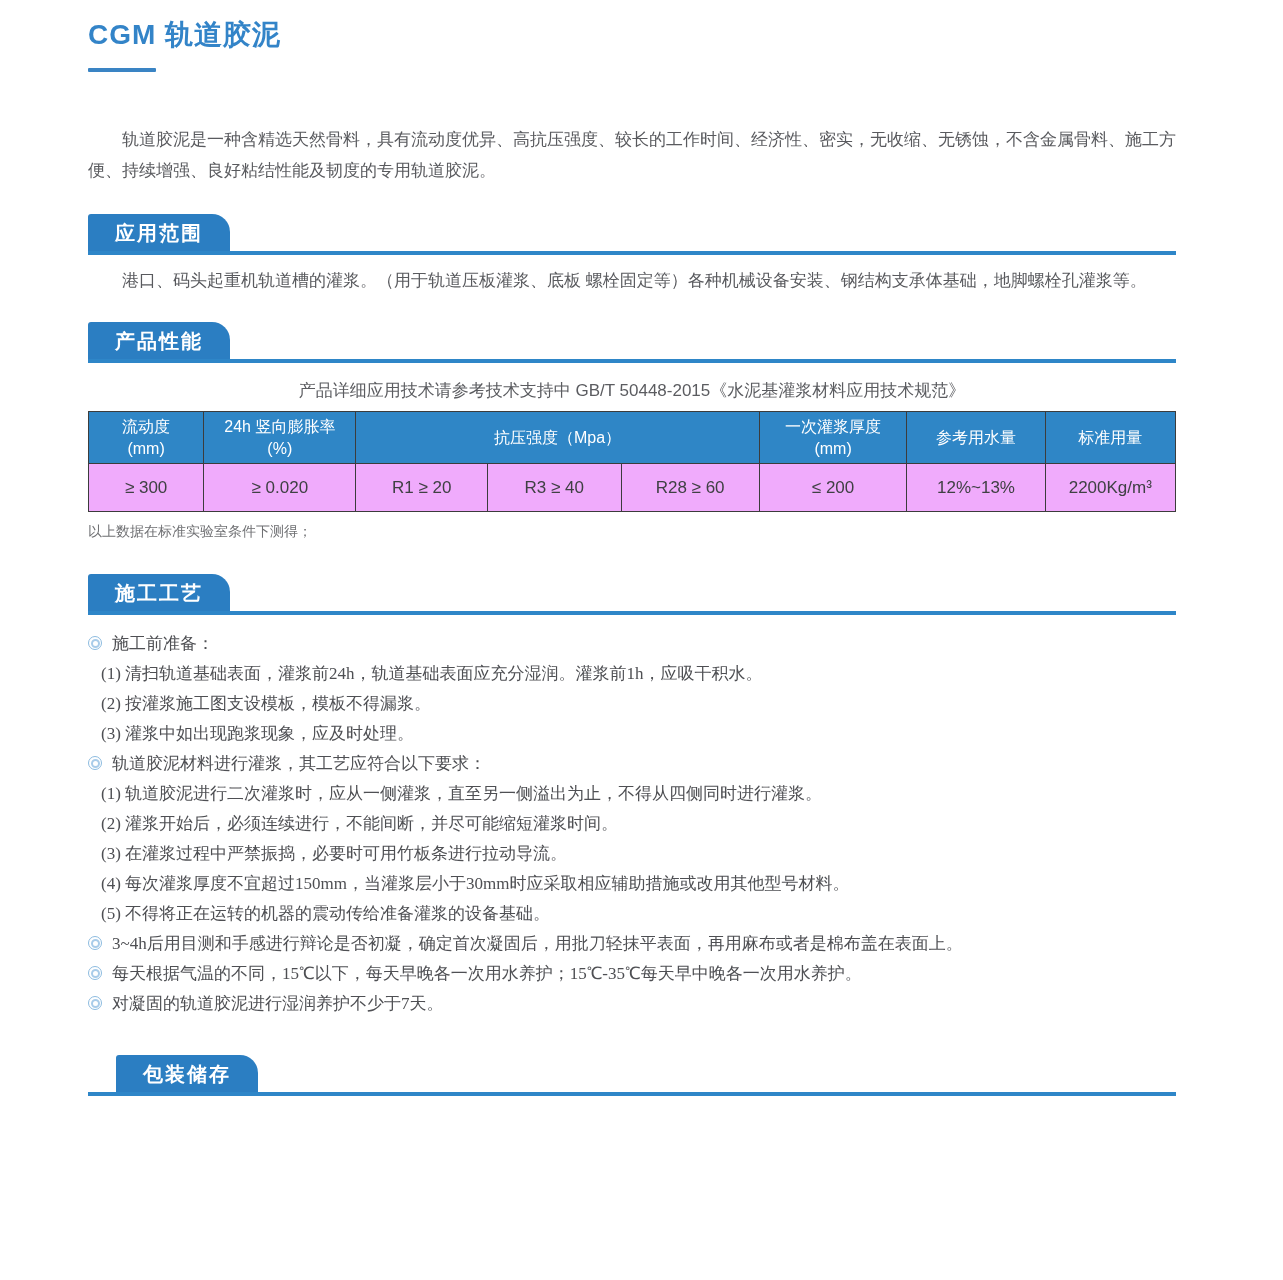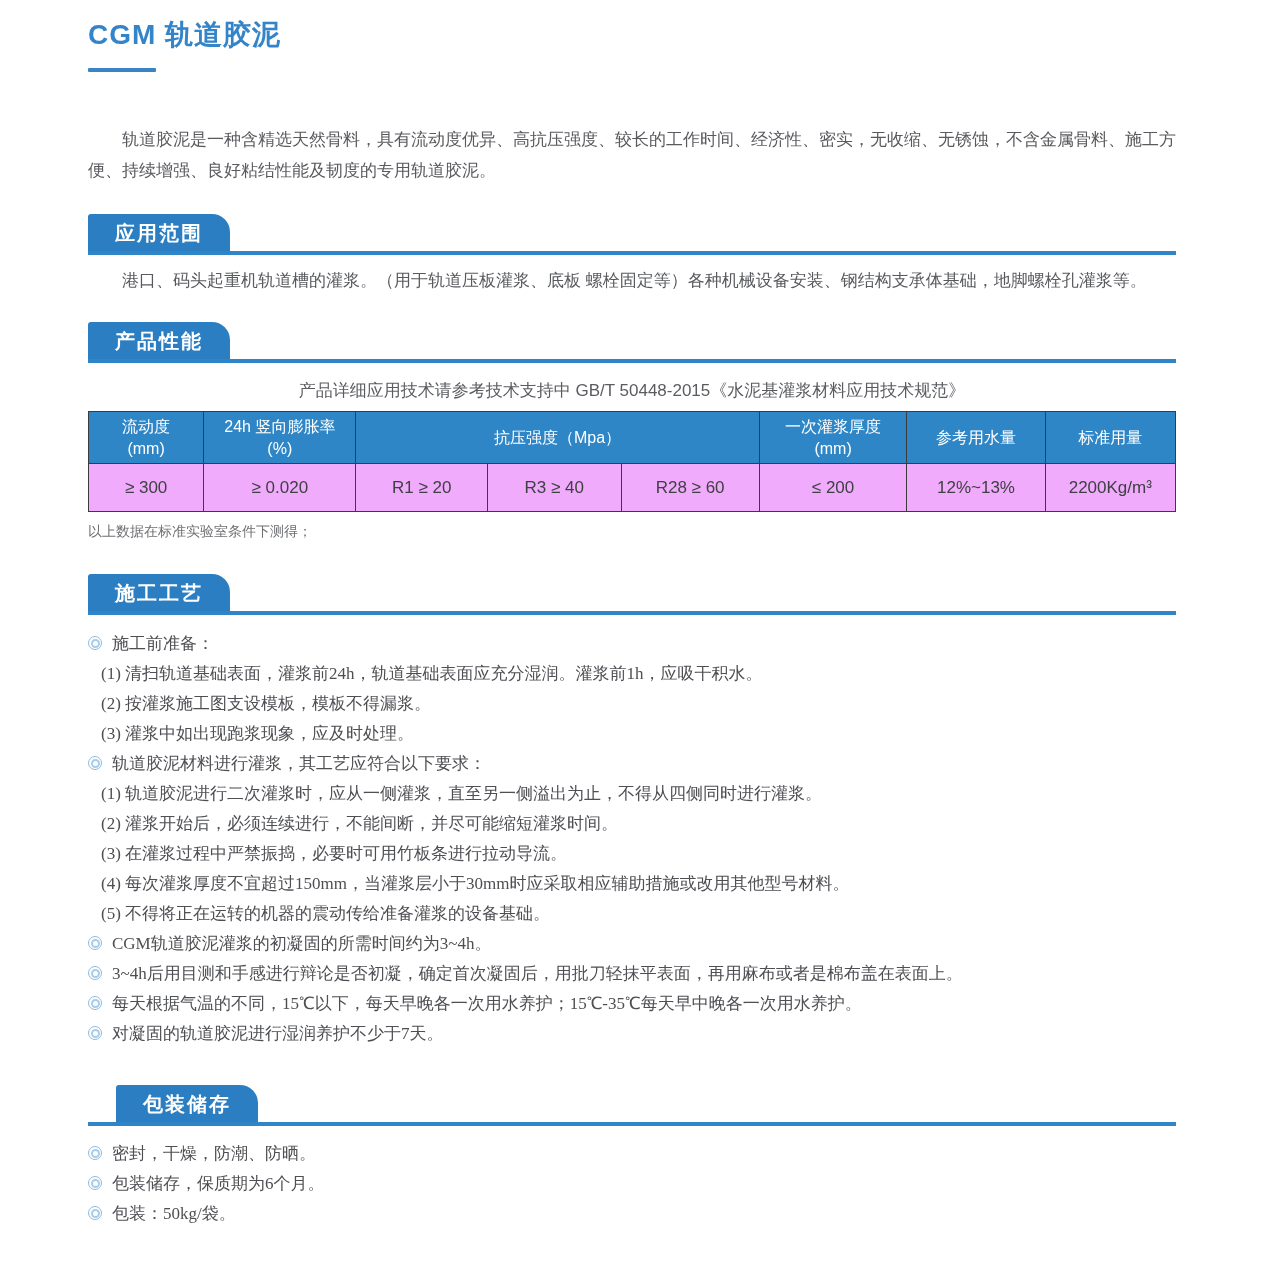--- a/index.html
+++ b/index.html
@@ -169,50 +169,32 @@
       <span class="txt">(3) 在灌浆过程中严禁振捣，必要时可用竹板条进行拉动导流。</span>
     </div>
     <div class="list-item num">
       <span class="txt">(4) 每次灌浆厚度不宜超过150mm，当灌浆层小于30mm时应采取相应辅助措施或改用其他型号材料。</span>
     </div>
     <div class="list-item num">
       <span class="txt">(5) 不得将正在运转的机器的震动传给准备灌浆的设备基础。</span>
     </div>
     <div class="list-item bullet">
       <span class="bullet-ic"></span>
-      <span class="txt">CGM轨道胶泥灌浆的初凝固的所需时间约为3~4h。</span>
-    </div>
-    <div class="list-item bullet">
-      <span class="bullet-ic"></span>
       <span class="txt">3~4h后用目测和手感进行辩论是否初凝，确定首次凝固后，用批刀轻抹平表面，再用麻布或者是棉布盖在表面上。</span>
     </div>
     <div class="list-item bullet">
       <span class="bullet-ic"></span>
       <span class="txt">每天根据气温的不同，15℃以下，每天早晚各一次用水养护；15℃-35℃每天早中晚各一次用水养护。</span>
     </div>
     <div class="list-item bullet">
       <span class="bullet-ic"></span>
       <span class="txt">对凝固的轨道胶泥进行湿润养护不少于7天。</span>
     </div>
   </div>
 
   <div class="section-head sect-gap-pack">
     <div class="section-tab">
       <span>包装储存</span>
     </div>
   </div>
 
-  <div class="list pack-list">
-    <div class="list-item bullet">
-      <span class="bullet-ic"></span>
-      <span class="txt">密封，干燥，防潮、防晒。</span>
-    </div>
-    <div class="list-item bullet">
-      <span class="bullet-ic"></span>
-      <span class="txt">包装储存，保质期为6个月。</span>
-    </div>
-    <div class="list-item bullet">
-      <span class="bullet-ic"></span>
-      <span class="txt">包装：50kg/袋。</span>
-    </div>
-  </div>
 
 </div>
 
 </body></html>

